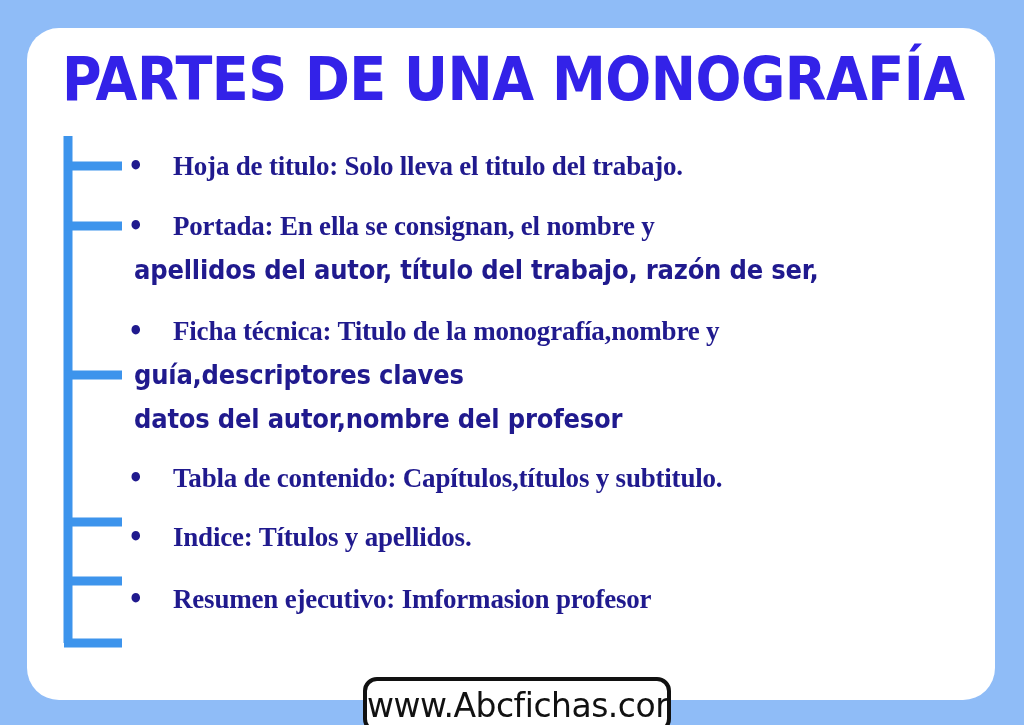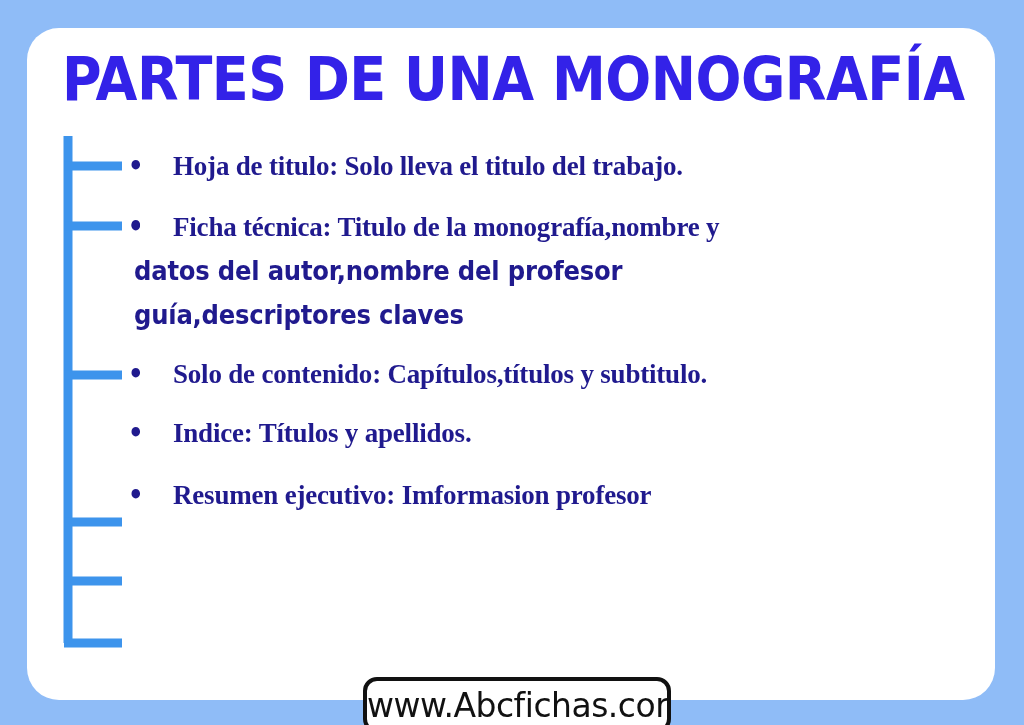--- a/index.html
+++ b/index.html
@@ -145,34 +145,36 @@
 <div id="list">
     <div class="item" id="it0">
       <span class="bullet">•</span>
       <div class="lines">
         <div class="l1">Hoja de titulo: Solo lleva el titulo del trabajo.</div>
       </div>
     </div>
     <div class="item" id="it1">
       <span class="bullet">•</span>
       <div class="lines">
+        <div class="l1">Portada: En ella se consignan, el nombre y</div>
+        <div class="ln">apellidos del autor, título del trabajo, razón de ser,</div>
       </div>
     </div>
     <div class="item" id="it2">
       <span class="bullet">•</span>
       <div class="lines">
         <div class="l1">Ficha técnica: Titulo de la monografía,nombre y</div>
+        <div class="ln">guía,descriptores claves</div>
         <div class="ln">datos del autor,nombre del profesor</div>
-        <div class="ln">guía,descriptores claves</div>
       </div>
     </div>
     <div class="item" id="it3">
       <span class="bullet">•</span>
       <div class="lines">
-        <div class="l1">Solo de contenido: Capítulos,títulos y subtitulo.</div>
+        <div class="l1">Tabla de contenido: Capítulos,títulos y subtitulo.</div>
       </div>
     </div>
     <div class="item" id="it4">
       <span class="bullet">•</span>
       <div class="lines">
         <div class="l1">Indice: Títulos y apellidos.</div>
       </div>
     </div>
     <div class="item" id="it5">
       <span class="bullet">•</span>

